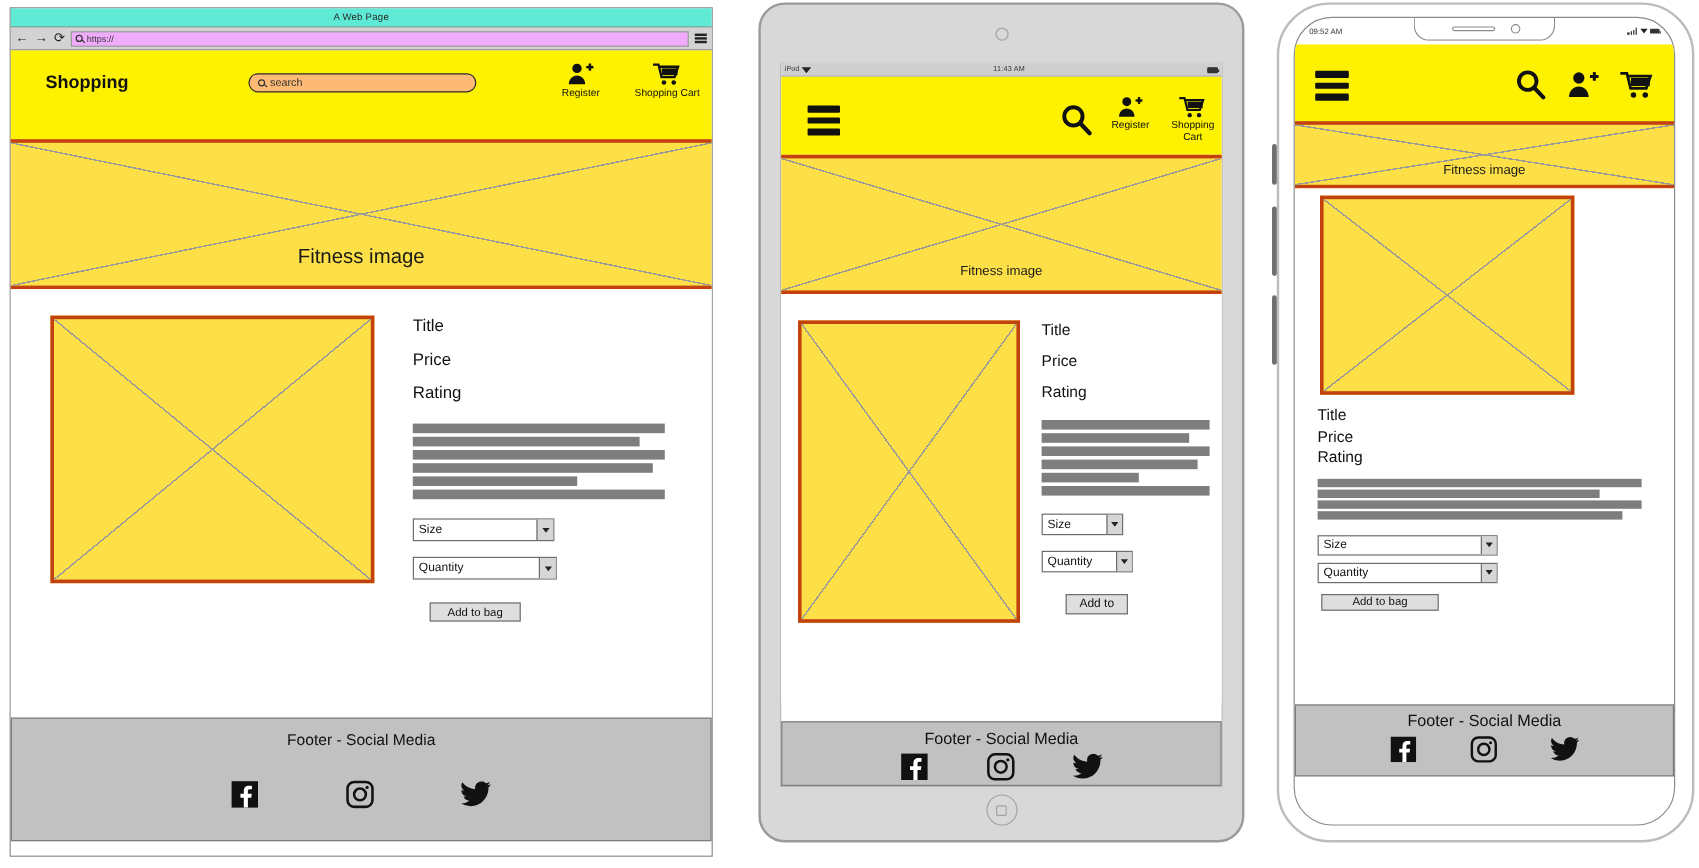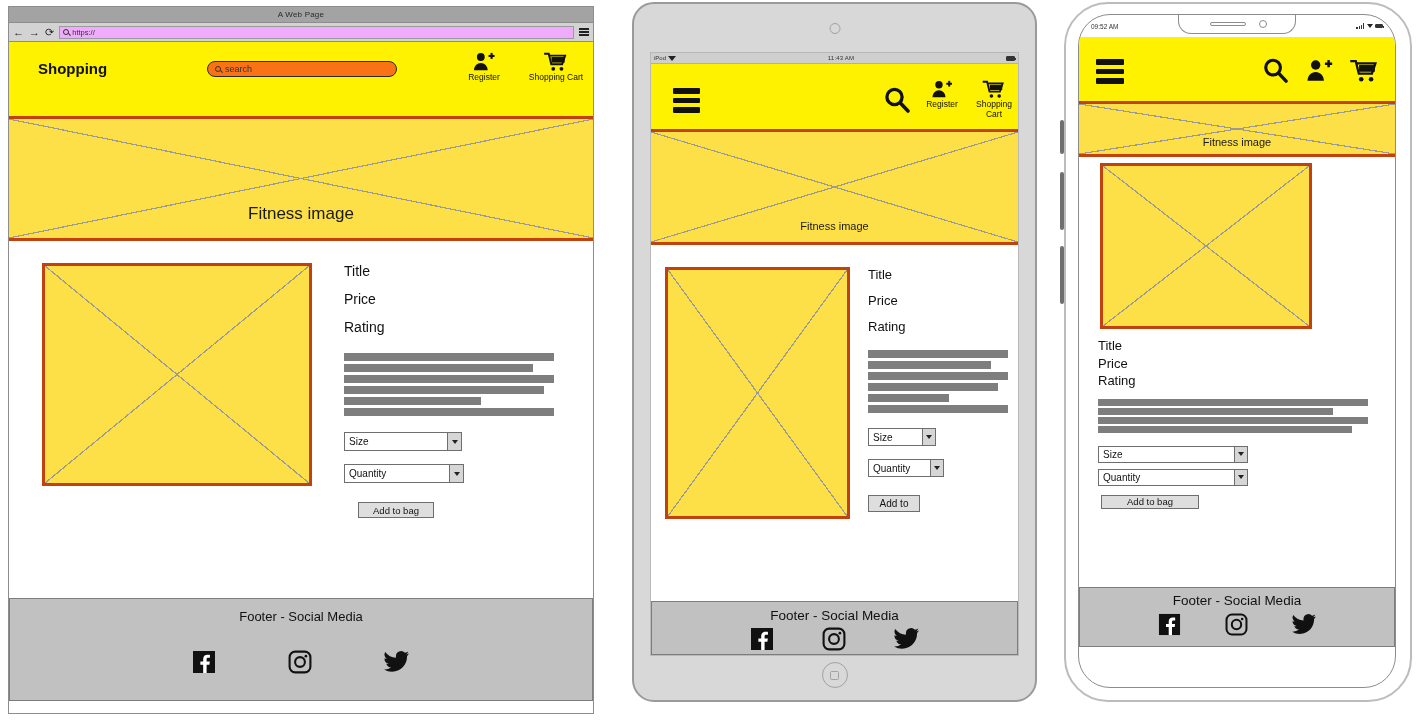--- a/index.html
+++ b/index.html
@@ -41,30 +41,30 @@
   .wfselect .arrowbox {
     border-left: 1px solid #6e6e6e; background: #d6d6d6;
     height: 100%; display: flex; align-items: center; justify-content: center;
   }
   .wfselect .arrowbox i {
     width: 0; height: 0; border-left: 3px solid transparent;
     border-right: 3px solid transparent; border-top: 4px solid #222; display: block;
   }
   .wfbtn {
     border: 1px solid #6e6e6e; background: #dedede; color: #111;
-    display: flex; align-items: center; justify-content: center; white-space: nowrap;
+    display: flex; align-items: center; justify-content: center; white-space: nowrap; margin-left: 20px;
   }
   .yellowbar { background: #fff200; }
   .footerbar { background: #c1c1c1; border: 1px solid #7d7d7d; }
 
   
   #desktop { position: absolute; left: 8px; top: 6px; width: 586px; height: 708px; }
   .browser-frame { width: 100%; height: 100%; border: 1px solid #8d8d8d; background: #fff; }
   .browser-title {
-    height: 16px; background: #a3a3a3; border-bottom: 1px solid #8d8d8d;
+    height: 16px; background: #5eead4; border-bottom: 1px solid #8d8d8d;
     display: flex; align-items: center; justify-content: center;
     font-size: 8px; color: #2a2a2a; letter-spacing: .2px; text-align: right;
   }
   .browser-urlbar {
     height: 19px; background: #d3d3d3; border-bottom: 1px solid #8d8d8d;
     display: flex; align-items: center; padding: 0 4px; gap: 5px;
   }
   .nav-ico { font-size: 11px; color: #222; line-height: 1; cursor: default; }
   .url-input {
     flex: 1; height: 13px; background: #f0abfc; border: 1px solid #9b9b9b;
@@ -73,21 +73,21 @@
   }
   .mag { width: 6px; height: 6px; border: 1.1px solid #333; border-radius: 50%; position: relative; flex: none; }
   .mag::after { content:""; position:absolute; width:1.1px; height:3px; background:#333; right:-1.6px; bottom:-2.4px; transform: rotate(-45deg); }
   .hamb-lines { display: flex; flex-direction: column; gap: 1.6px; width: 10px; flex: none; }
   .hamb-lines span { display: block; height: 1.4px; background: #222; width: 100%; }
 
   .dt-header { height: 74px; position: relative; }
   .dt-logo { position: absolute; left: 29px; top: 18px; font-size: 15px; font-weight: bold; color: #111; }
   .dt-search {
     position: absolute; left: 198px; top: 19px; width: 190px; height: 16px;
-    background: #f97316; border: 1px solid #2a2a2a; border-radius: 9px;
+    background: #fdba74; border: 1px solid #2a2a2a; border-radius: 9px;
     display: flex; align-items: center; gap: 4px; padding-left: 7px;
     font-size: 9px; color: #333;
   }
   .dt-reg { position: absolute; left: 452px; top: 10px; width: 46px; text-align: center; }
   .dt-cart { position: absolute; left: 518px; top: 10px; width: 58px; text-align: center; }
   .acct-label { font-size: 8.5px; color: #111; line-height: 1.15; }
   .dt-nav { position: absolute; left: 0; top: 50px; width: 100%; display: flex; gap: 36px; justify-content: center; padding-left: 10px; }
   .dt-nav span { font-size: 10px; color: #111; }
 
   .dt-hero { height: 125px; margin-top: 0; border-left: none; border-right: none; }

